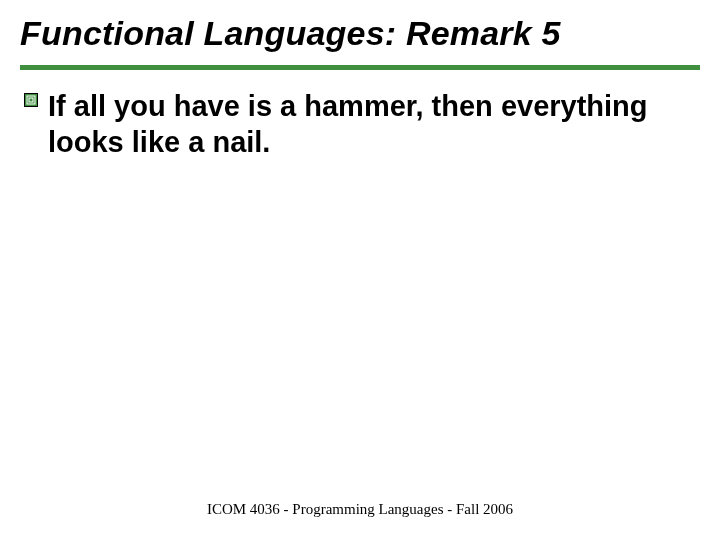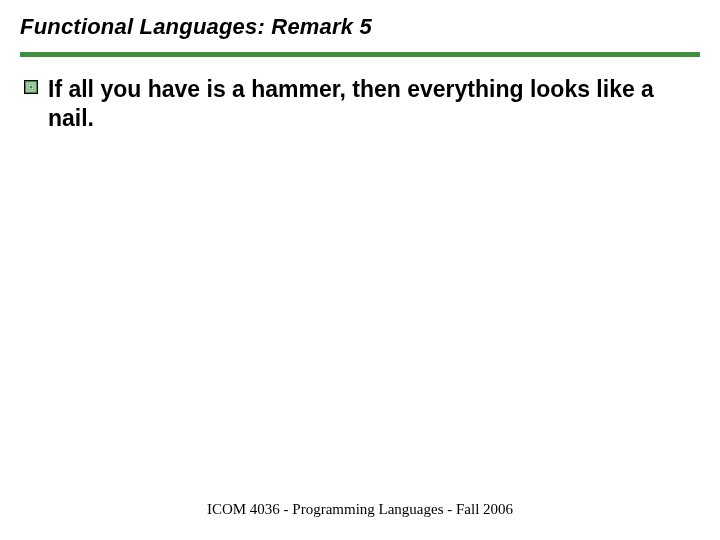--- a/index.html
+++ b/index.html
@@ -9,21 +9,21 @@
     font-family: Arial, Helvetica, sans-serif;
     position: relative;
   }
   .slide {
     width: 720px;
     height: 540px;
     padding: 14px 20px 0 20px;
     position: relative;
   }
   .title {
-    font-size: 22px;
+    font-size: 34px;
     font-weight: bold;
     font-style: italic;
     color: #000;
     letter-spacing: 0.2px;
     padding-bottom: 10px;
   }
   .rule {
     height: 5px;
     background: #3f8f3f;
     width: 100%;
@@ -37,21 +37,21 @@
   .bullet-row {
     display: flex;
     align-items: flex-start;
     gap: 10px;
   }
   .bullet-icon {
     flex: 0 0 auto;
     margin-top: 5px;
   }
   .bullet-text {
-    font-size: 23px;
+    font-size: 29px;
     font-weight: bold;
     color: #000;
     line-height: 1.25;
   }
   .footer {
     position: absolute;
     left: 0;
     right: 0;
     bottom: 22px;
     text-align: center;

